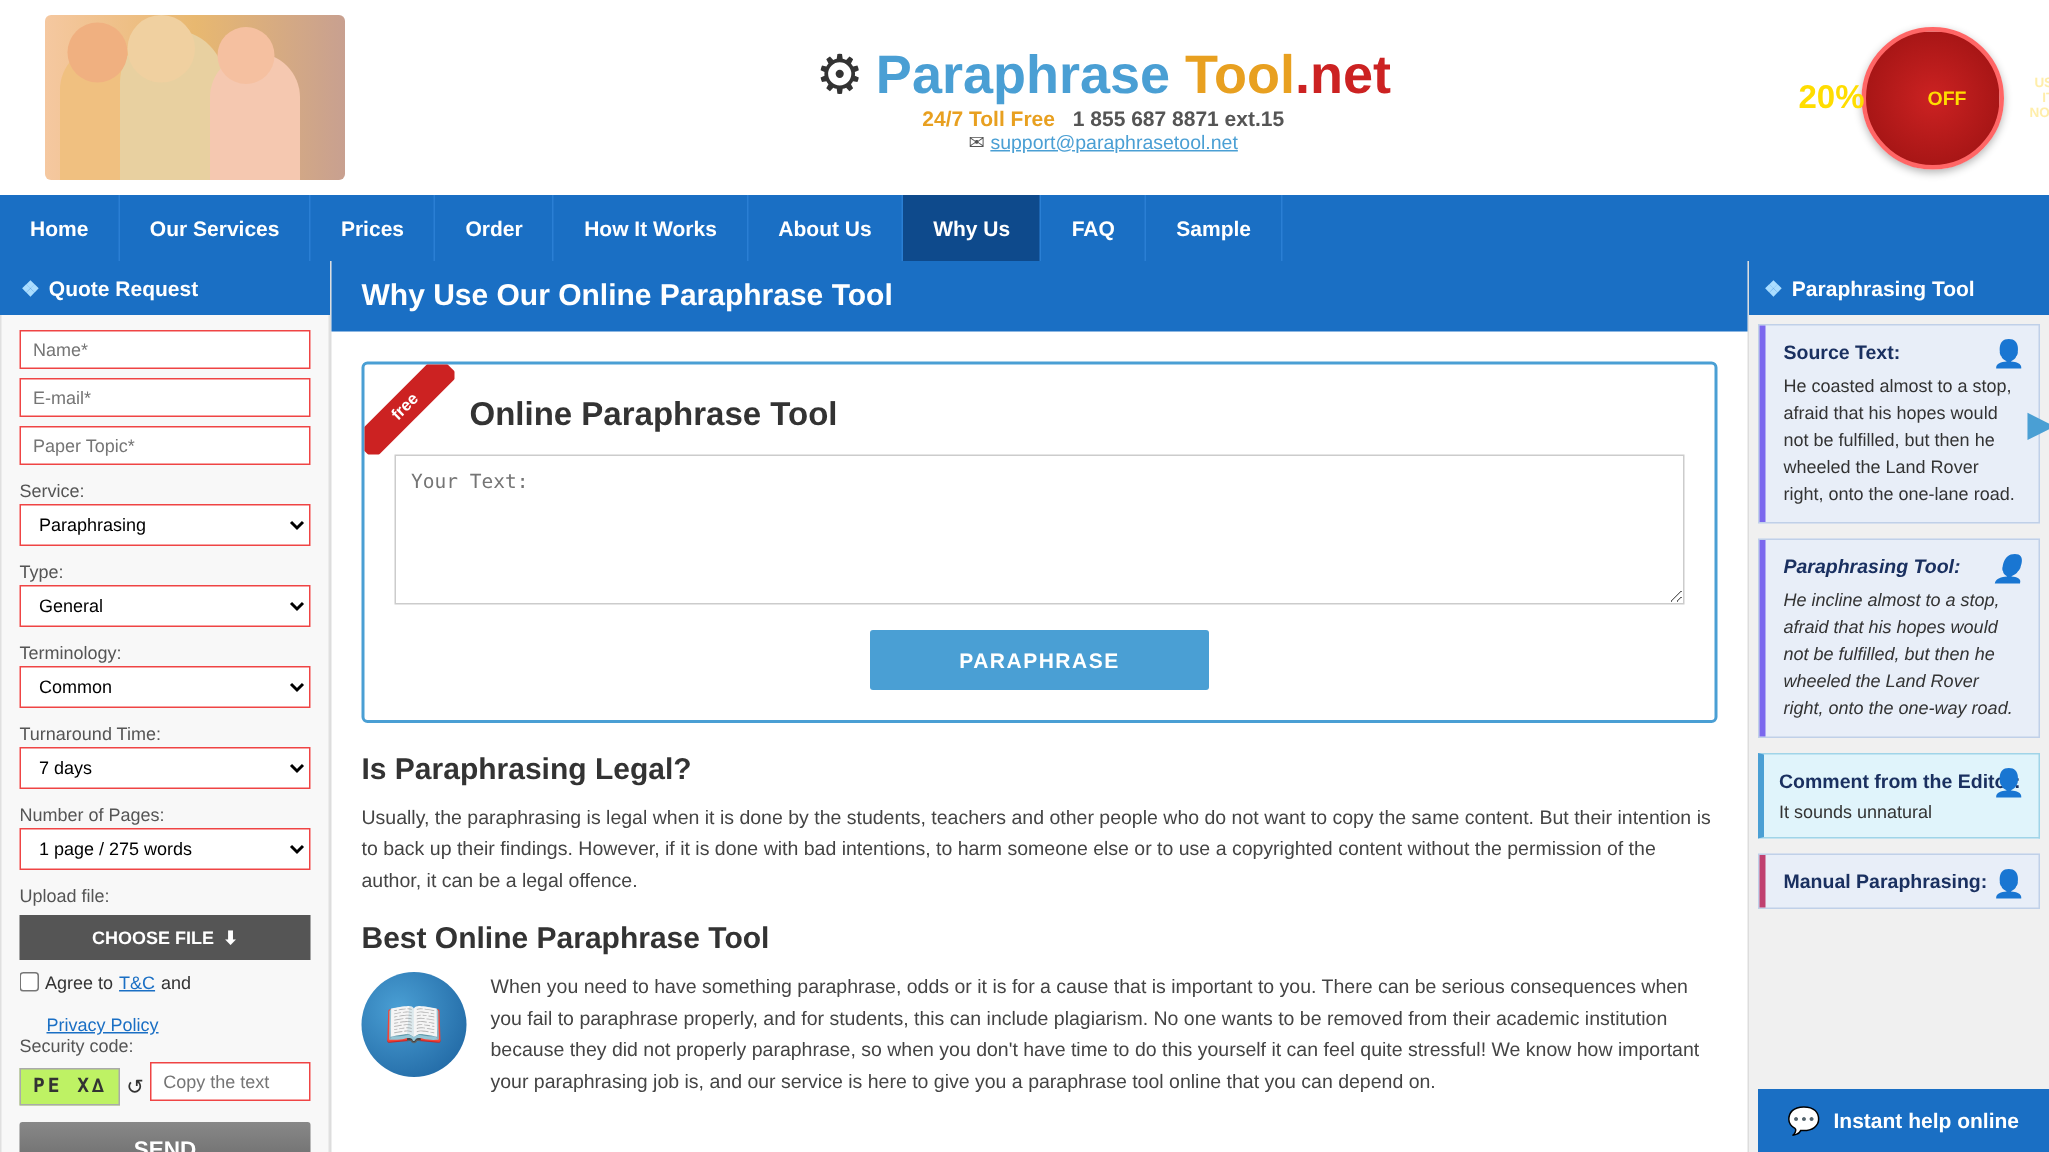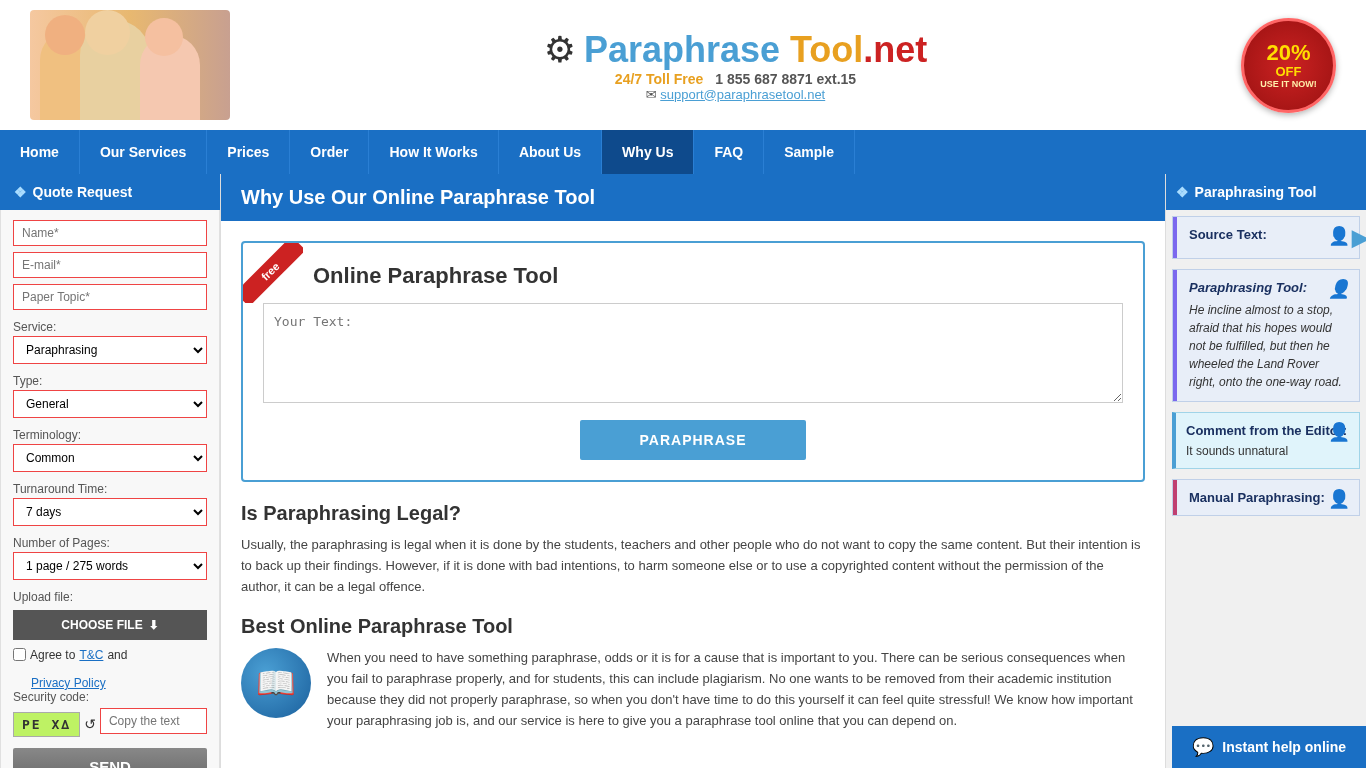--- a/index.html
+++ b/index.html
@@ -12,21 +12,21 @@
     .logo-tool { color: #e8a020; }
     .logo-net { color: #cc2222; }
     .header-contact { text-align: center; }
     .header-contact .toll-free { font-size: 14px; }
     .toll-free-24 { color: #e8a020; font-weight: bold; }
     .toll-free-number { color: #333; font-weight: bold; }
     .header-contact .email { color: #555; font-size: 13px; }
     .header-contact .email a { color: #4a9fd4; }
     
     .people-img { width: 200px; height: 110px; background: linear-gradient(to bottom, #f9e0c0 0%, #e8c890 100%); position: relative; border-radius: 4px; }
-    .discount-badge { width: 95px; height: 95px; background: radial-gradient(circle, #cc2222, #991111); border-radius: 50%; display: flex; flex-direction: column; align-items: center; justify-content: center; color: #fff; font-size: 11px; font-weight: bold; text-align: center; border: 3px solid #ff6666; box-shadow: 0 2px 6px rgba(0,0,0,0.3); }
+    .discount-badge { width: 95px; height: 95px; background: radial-gradient(circle, #cc2222, #991111); border-radius: 50%; display: flex; flex-direction: row; align-items: center; justify-content: center; color: #fff; font-size: 11px; font-weight: bold; text-align: center; border: 3px solid #ff6666; box-shadow: 0 2px 6px rgba(0,0,0,0.3); gap: 42px; }
     .discount-pct { font-size: 22px; font-weight: 900; line-height: 1; color: #ffdd00; }
     .discount-off { font-size: 13px; font-weight: bold; color: #ffdd00; }
     .discount-use { font-size: 9px; color: #ffeeaa; }
 
     
     .navbar { background: #1a6fc4; display: flex; align-items: stretch; }
     .nav-item { color: #fff; padding: 14px 20px; font-size: 14px; font-weight: bold; cursor: pointer; white-space: nowrap; text-decoration: none; display: flex; align-items: center; border-right: 1px solid #2a7fd4; }
     .nav-item.active { background: #0e4a8c; }
 
     
@@ -245,20 +245,21 @@
   <div class="right-sidebar">
     <div class="right-header">
       <span style="color:#aaddff;">❖</span>
       <span>Paraphrasing Tool</span>
     </div>
 
     <div class="paraphrase-card">
       <div class="card-side-bar"></div>
       <div style="padding-left:6px;">
         <div class="paraphrase-card-title">Source Text:</div>
+        <div class="paraphrase-card-text">He coasted almost to a stop, afraid that his hopes would not be fulfilled, but then he wheeled the Land Rover right, onto the one-lane road.</div>
       </div>
       <span class="card-user-icon">👤</span>
       <div style="position:absolute;right:-10px;top:50%;transform:translateY(-50%);color:#4a9fd4;font-size:22px;font-weight:bold;">▶</div>
     </div>
 
     <div class="paraphrase-card" style="margin-top:10px;font-style:italic;">
       <div class="card-side-bar"></div>
       <div style="padding-left:6px;">
         <div class="paraphrase-card-title">Paraphrasing Tool:</div>
         <div class="paraphrase-card-text">He incline almost to a stop, afraid that his hopes would not be fulfilled, but then he wheeled the Land Rover right, onto the one-way road.</div>

